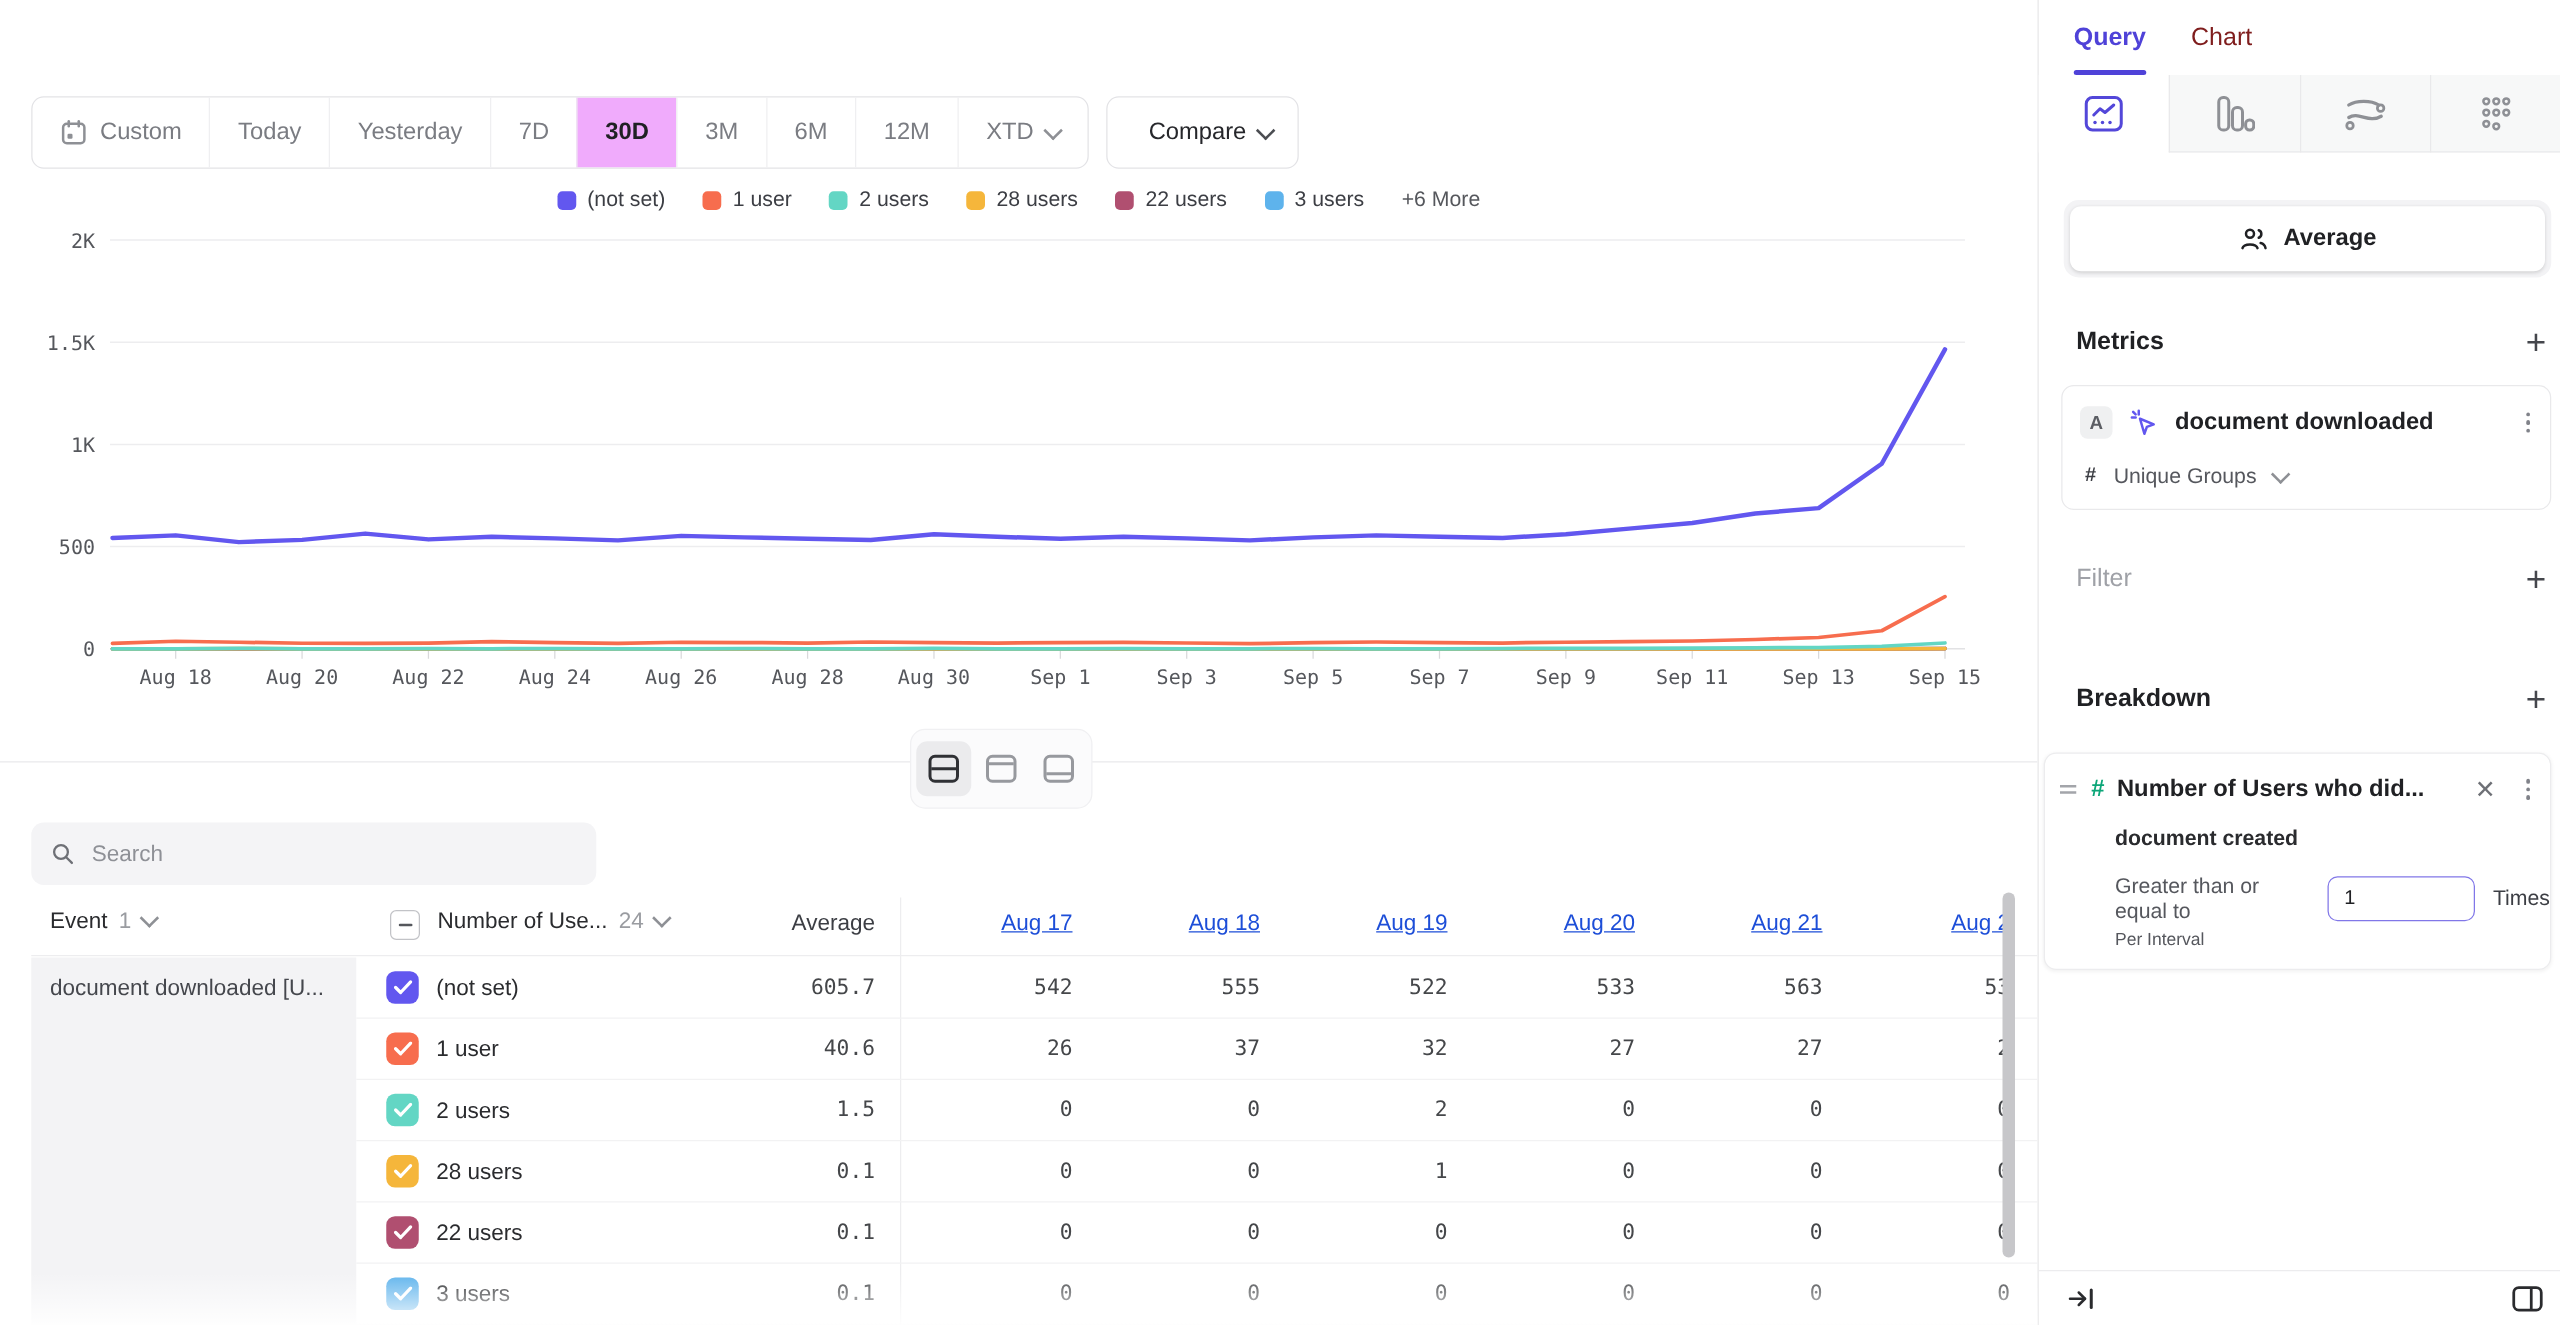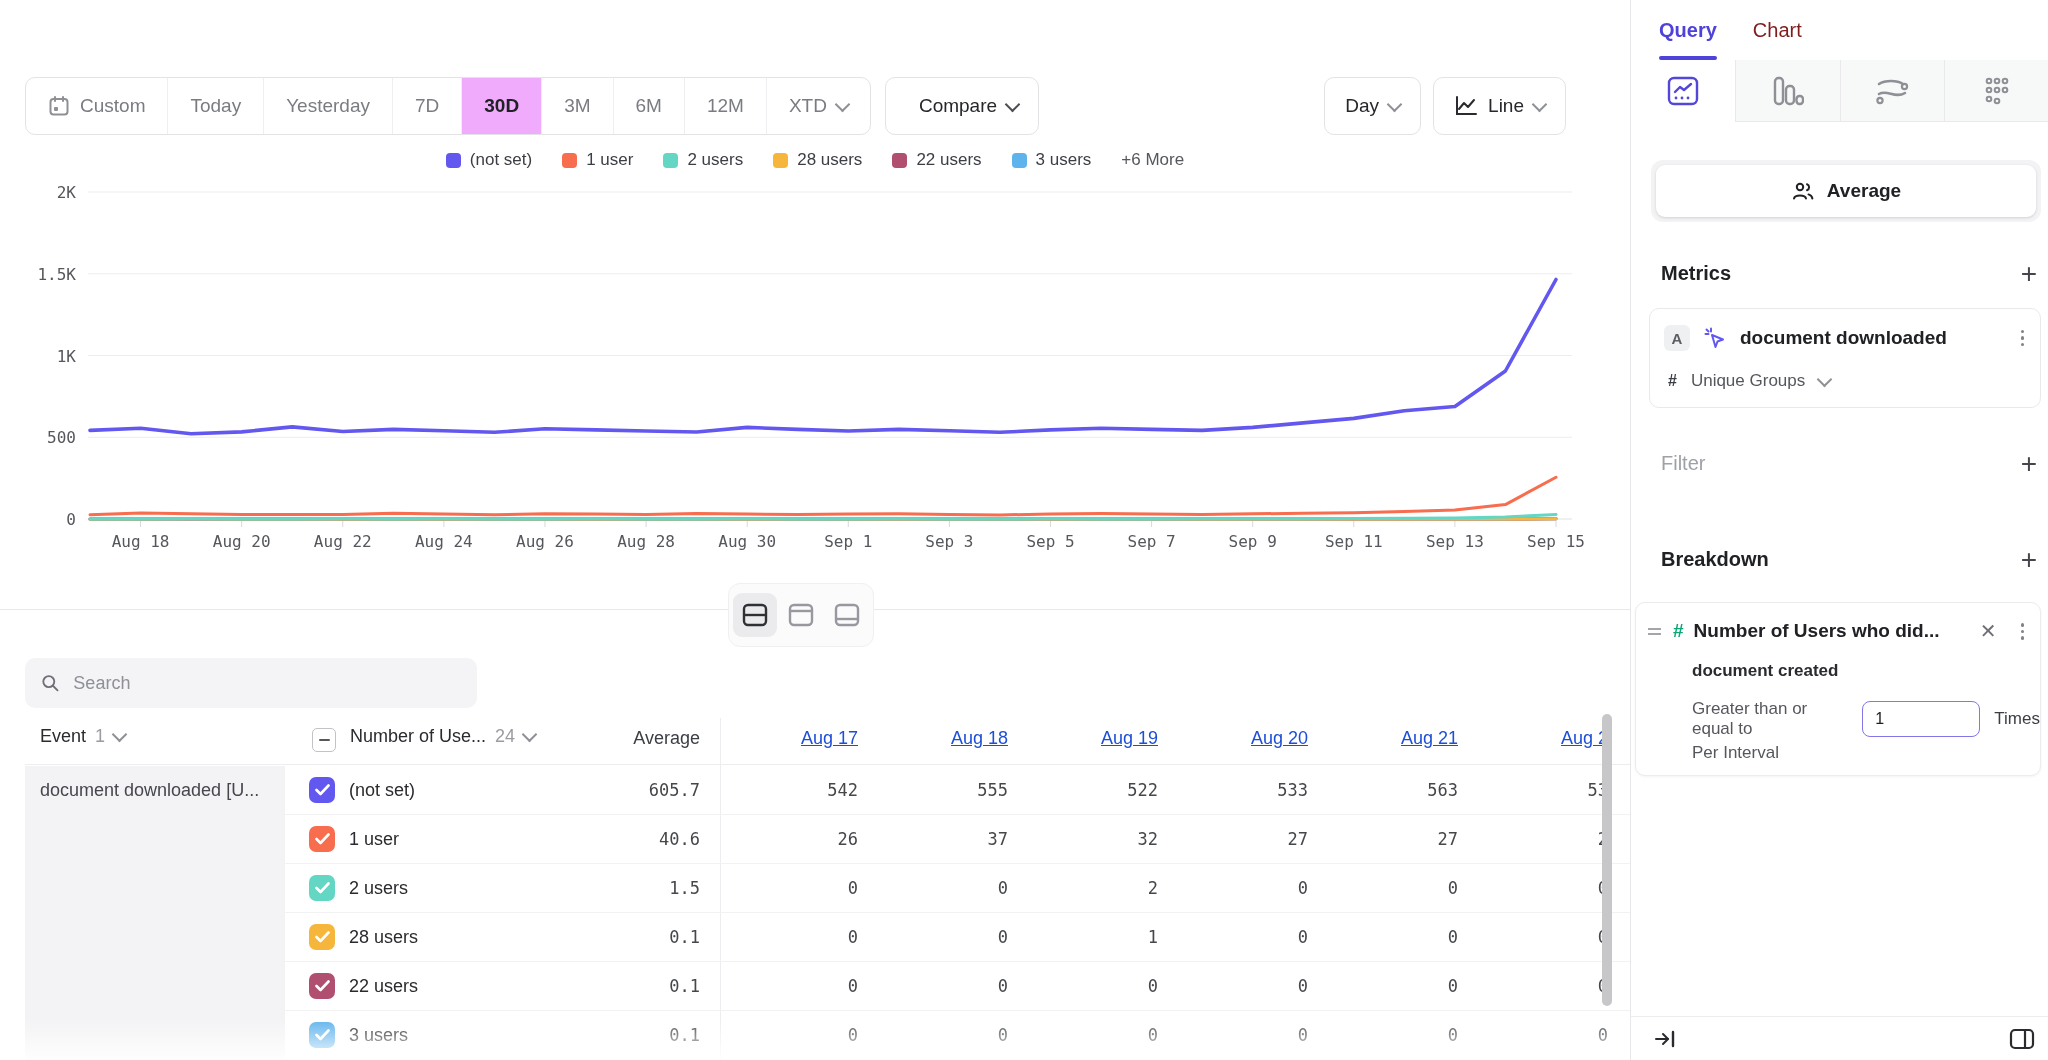--- a/index.html
+++ b/index.html
@@ -125,21 +125,21 @@
   .drag{display:flex;flex-direction:column;gap:3px;cursor:grab;padding:2px;}
   .drag i{display:block;width:13px;height:2px;background:#a3a5aa;}
   .hashgreen{font-size:19px;font-weight:bold;color:#0ca678;}
   .bname{font-size:19px;font-weight:bold;color:#202124;}
   .close{margin-left:auto;font-size:20px;color:#6e7076;cursor:pointer;padding:0 10px;}
   .bevent{position:absolute;left:56px;top:58px;font-size:17px;font-weight:bold;color:#2a2b2e;}
   .bcond{position:absolute;left:56px;top:96px;display:flex;align-items:center;gap:14px;font-size:17px;color:#55575d;}
   .bcond input{width:92px;height:34px;border:1.5px solid #8177e8;border-radius:8px;font-size:16px;color:#202124;
                padding:0 12px;outline:none;font-family:"Liberation Sans",sans-serif;}
   .bcond .times{color:#3c3e44;}
-  .bper{position:absolute;left:56px;top:140px;font-size:17px;color:#55575d;}
+  .bper{position:absolute;left:56px;top:140px;font-size:14px;color:#55575d;}
 
   .pfooter{position:absolute;left:0;bottom:0;width:100%;height:44px;border-top:1px solid #ececee;
            display:flex;align-items:center;justify-content:space-between;padding:0 14px 0 22px;box-sizing:border-box;}
   .ficon{cursor:pointer;display:flex;align-items:center;color:#2a2b2e;}
 </style>
 </head>
 <body>
 
 <div class="app">
 
@@ -228,34 +228,20 @@
           </div>
           <div class="range">
             <span>XTD</span>
             <span class="chev"></span>
           </div>
         </div>
       <div class="btn compare">
         <span>Compare</span>
         <span class="chev dark"></span>
       </div>
-      <div class="right-ctrls">
-        <div class="btn">
-          <span>Day</span>
-          <span class="chev"></span>
-        </div>
-        <div class="btn">
-          <svg width="24" height="22" viewBox="0 0 24 22">
-            <path d="M3 2 V19 H22" fill="none" stroke="#2a2b2e" stroke-width="2" stroke-linecap="round"></path>
-            <polyline points="5 14 10 8 14 12 20 5" fill="none" stroke="#2a2b2e" stroke-width="2" stroke-linecap="round" stroke-linejoin="round"></polyline>
-          </svg>
-          <span>Line</span>
-          <span class="chev"></span>
-        </div>
-      </div>
     </div>
 
     <div class="legend" id="legend">
         <div class="item">
           <span class="sw" style="background:#6257ef"></span>
           <span>(not set)</span>
         </div>
         <div class="item">
           <span class="sw" style="background:#f76d4e"></span>
           <span>1 user</span>

